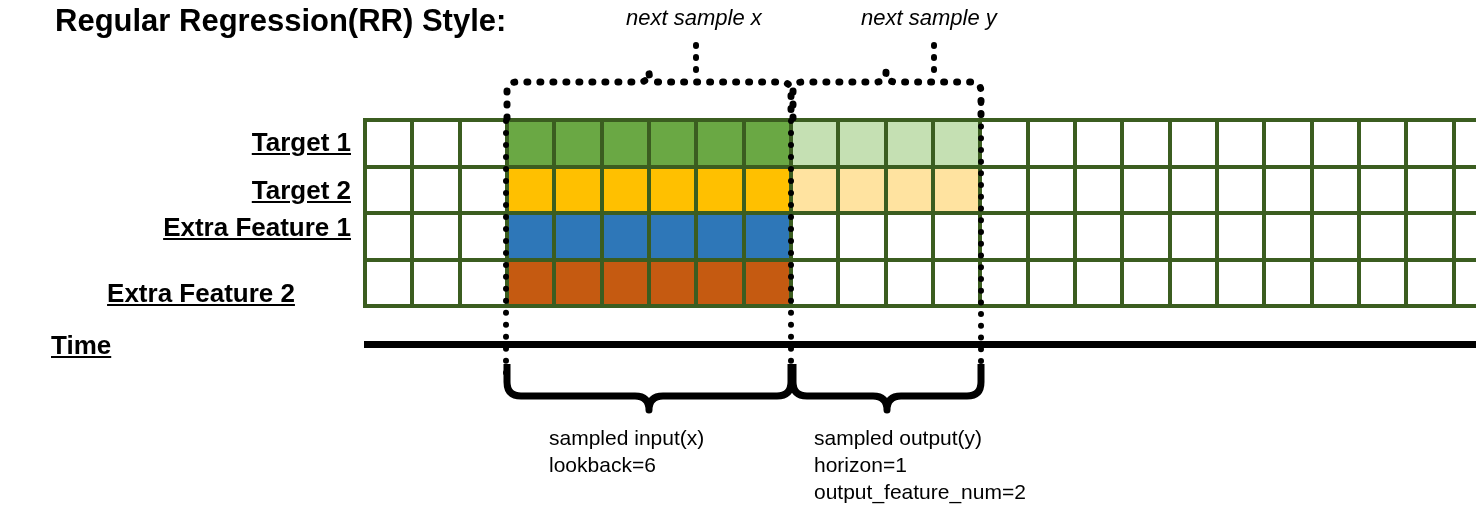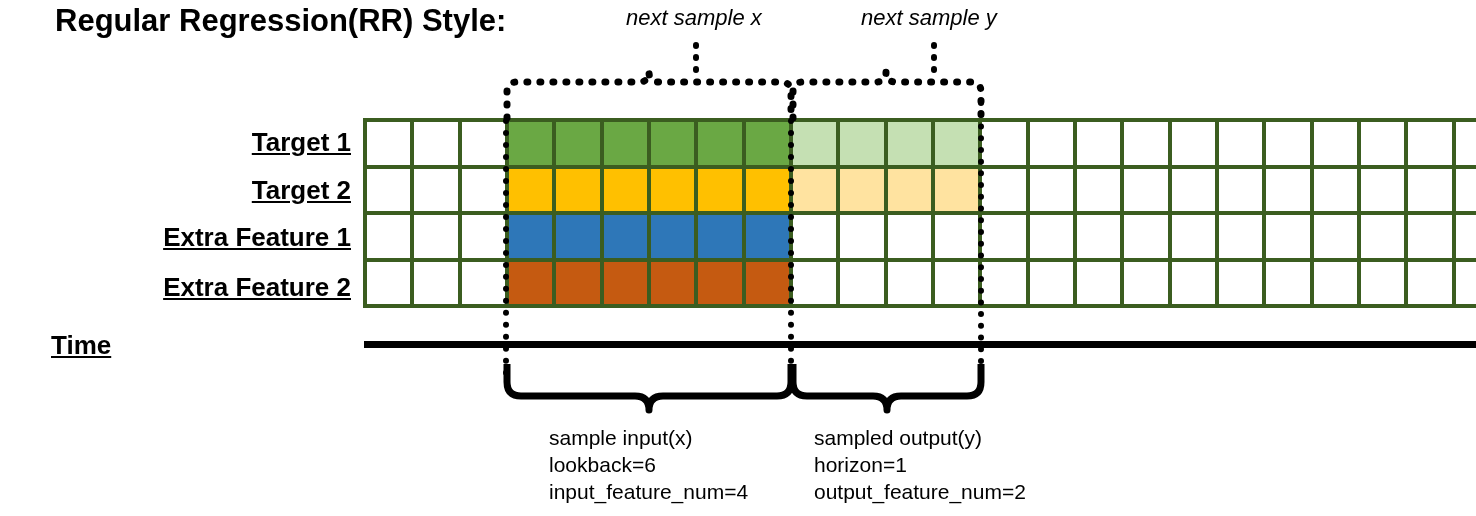--- a/index.html
+++ b/index.html
@@ -24,22 +24,22 @@
     position:absolute;
     right:1166px;              
     width:300px;
     text-align:right;
     font-size:26px;font-weight:700;color:#000;
     white-space:nowrap;
     text-decoration:underline;
   }
   #lbl-t1{top:127px;}
   #lbl-t2{top:175px;}
-  #lbl-f1{top:222px;}
-  #lbl-f2{top:272px;}
+  #lbl-f1{top:212px;}
+  #lbl-f2{top:278px;text-align:center;}
   #lbl-time{top:330px;right:1166px;width:300px;text-align:left;
             font-size:26px;font-weight:700;color:#000;position:absolute;}
 
   
   #grid{
     position:absolute;left:322px;top:118px;
     width:1140px;height:190px;
     background:#3b5d20;          
     display:grid;
     grid-template-columns:repeat(24,1fr);
@@ -232,23 +232,22 @@
 
     <path d="M466,24 L466,42 Q466,56 480,56 L594,56 Q608,56 608,70 Q608,56 622,56 L736,56 Q750,56 750,42 L750,24" fill="none" stroke="#000" stroke-width="7" stroke-linejoin="round" stroke-linecap="butt"></path>
 
     <path d="M752,24 L752,42 Q752,56 766,56 L832,56 Q846,56 846,70 Q846,56 860,56 L926,56 Q940,56 940,42 L940,24" fill="none" stroke="#000" stroke-width="7" stroke-linejoin="round" stroke-linecap="butt"></path>
   </svg>
 
   <div id="time-axis"></div>
   <div id="time-arrow"></div>
 
   <div class="annot" id="annot-in">
-    <div>sample input(x)</div>
+    <div>sampled input(x)</div>
     <div>lookback=6</div>
-    <div>input_feature_num=4</div>
   </div>
   <div class="annot" id="annot-out">
     <div>sampled output(y)</div>
     <div>horizon=1</div>
     <div>output_feature_num=2</div>
   </div>
 
 </div>
 
 </body></html>

